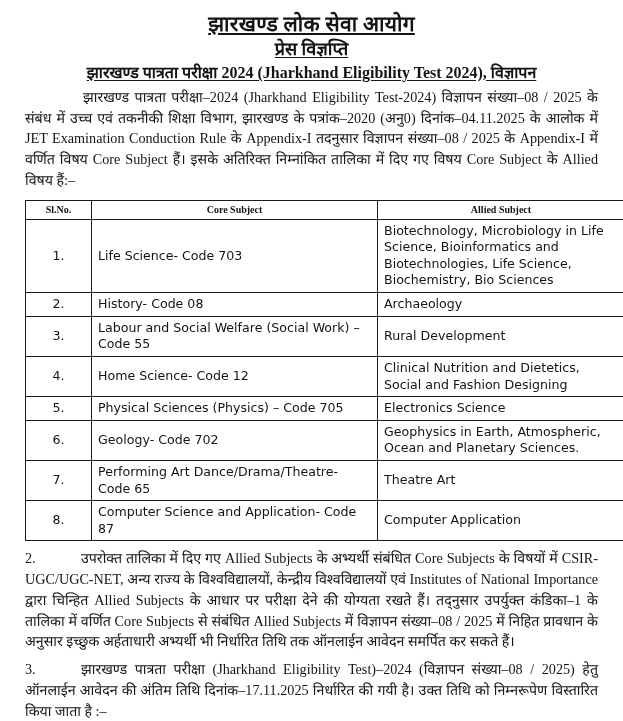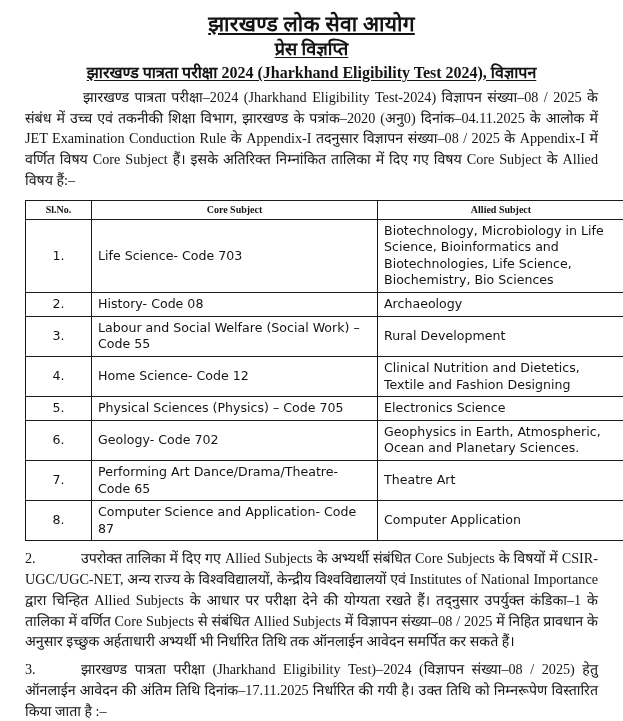--- a/index.html
+++ b/index.html
@@ -124,21 +124,21 @@
         <td class="c-allied">Archaeology</td>
       </tr>
       <tr>
         <td class="c-sl">3.</td>
         <td class="c-core">Labour and Social Welfare (Social Work) – Code 55</td>
         <td class="c-allied">Rural Development</td>
       </tr>
       <tr>
         <td class="c-sl">4.</td>
         <td class="c-core">Home Science- Code 12</td>
-        <td class="c-allied">Clinical Nutrition and Dietetics, Textile and Fashion Designing</td>
+        <td class="c-allied">Clinical Nutrition and Dietetics, Social and Fashion Designing</td>
       </tr>
       <tr>
         <td class="c-sl">5.</td>
         <td class="c-core">Physical Sciences (Physics) – Code 705</td>
         <td class="c-allied">Electronics Science</td>
       </tr>
       <tr>
         <td class="c-sl">6.</td>
         <td class="c-core">Geology- Code 702</td>
         <td class="c-allied">Geophysics in Earth, Atmospheric, Ocean and Planetary Sciences.</td>

